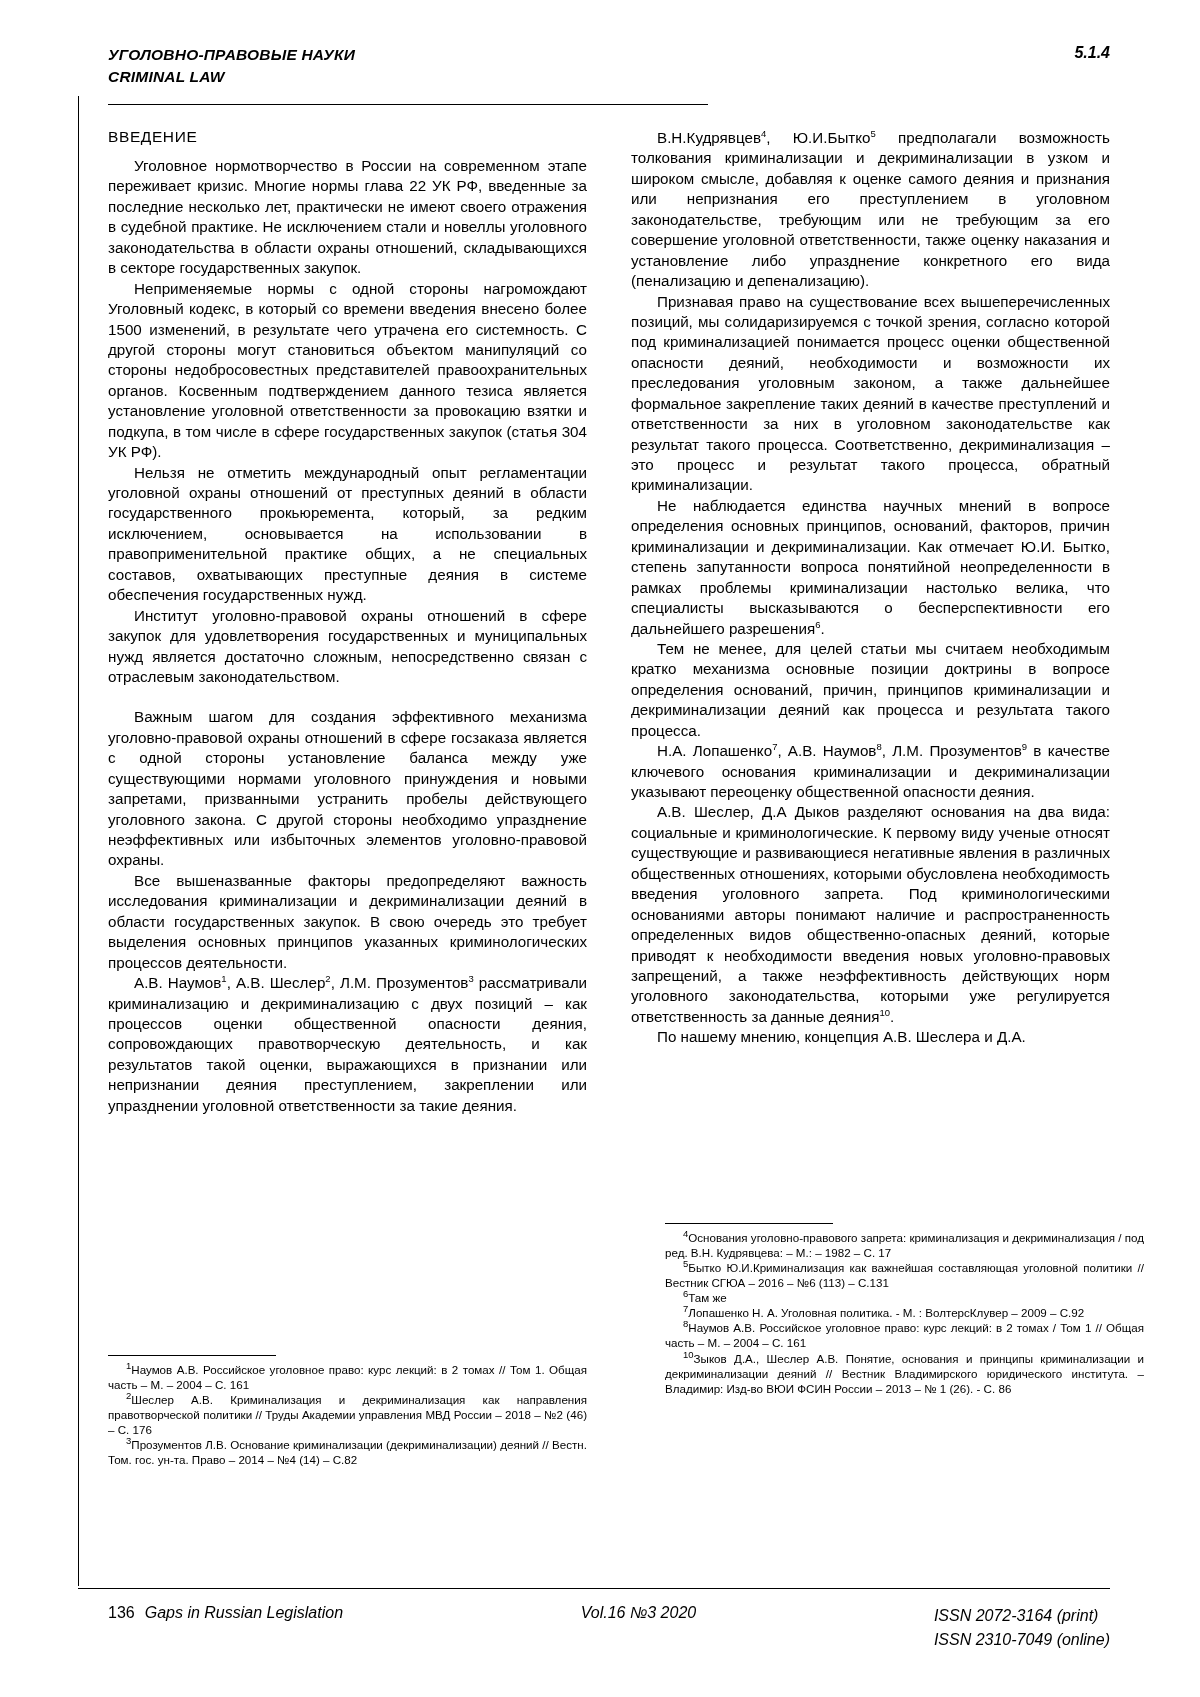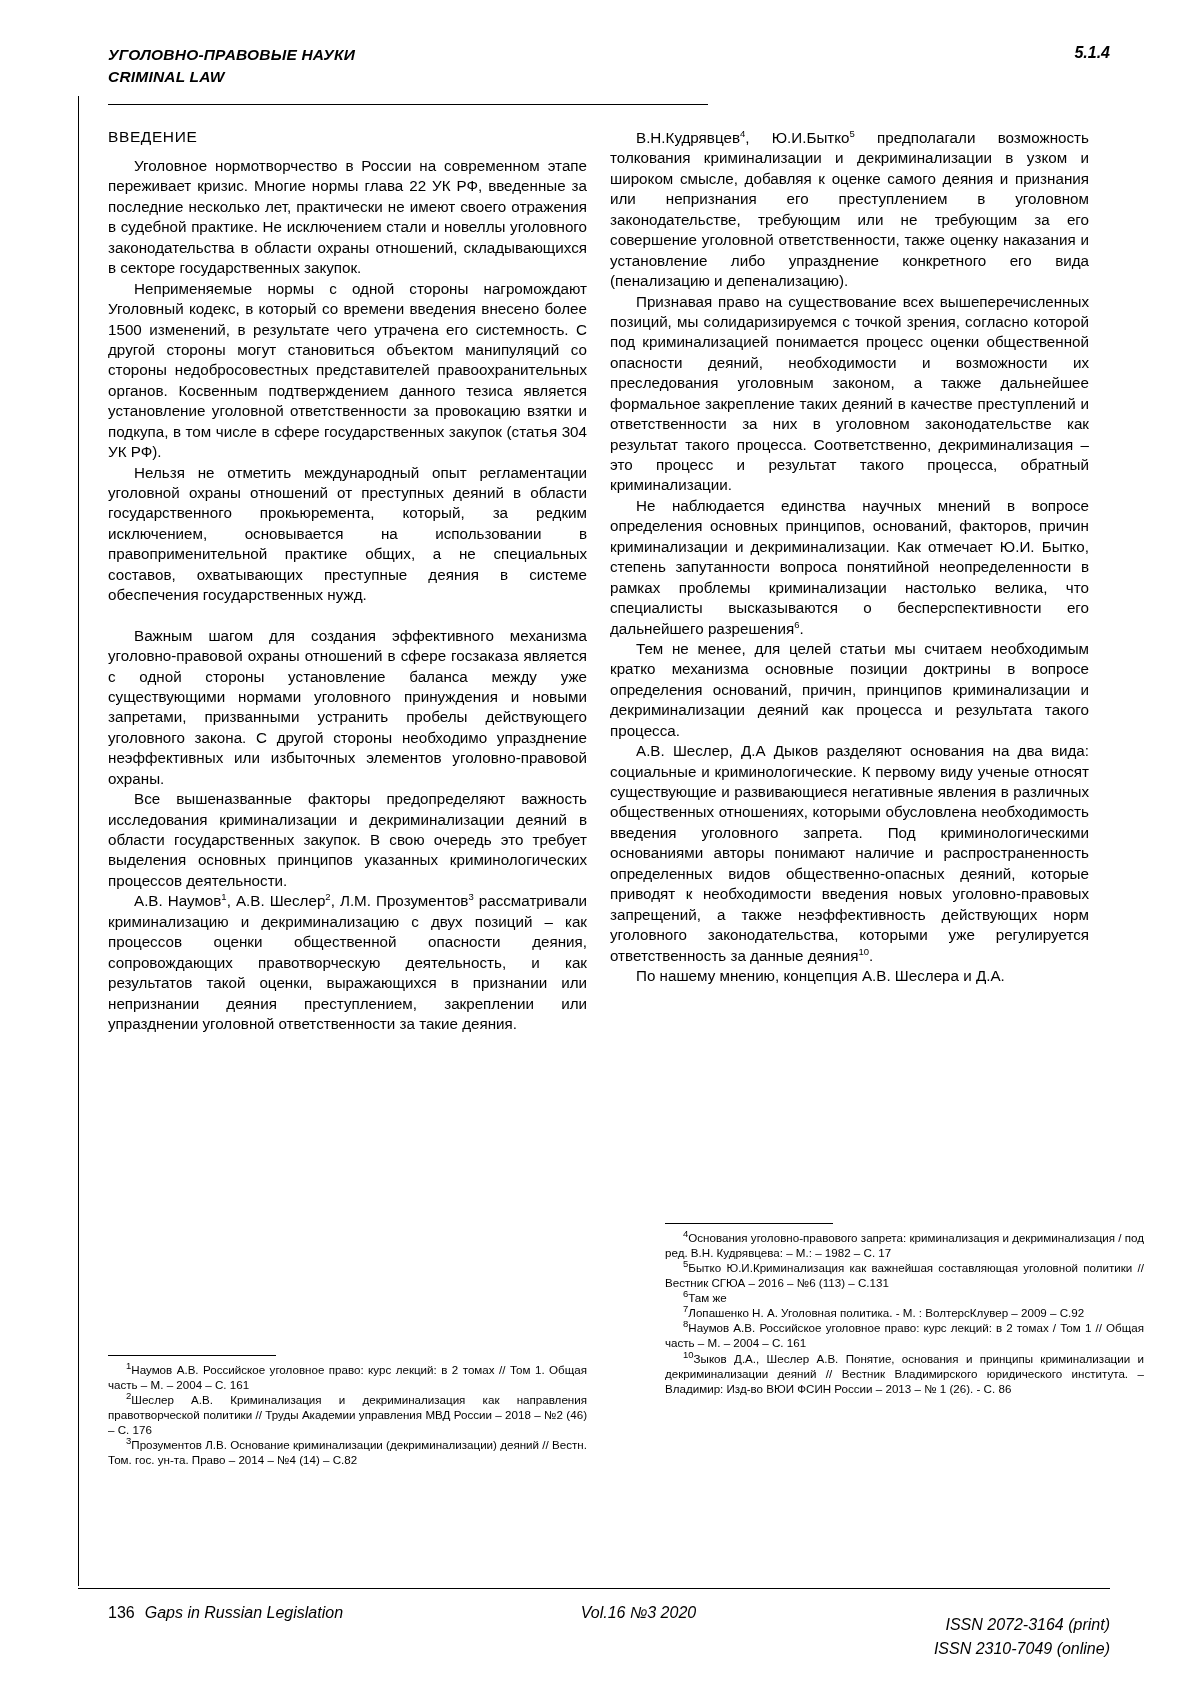--- a/index.html
+++ b/index.html
@@ -60,21 +60,21 @@
     height: 1490px;
     background: #000;
   }
   
   .columns {
     position: absolute;
     left: 108px;
     top: 128px;
     width: 1002px;
     display: flex;
-    gap: 23px;
+    gap: 44px;
   }
   .col {
     width: 479px;
   }
   .section-title {
     font-size: 15.5px;
     letter-spacing: 0.6px;
     margin: 0 0 10px 0;
   }
   p.body {
@@ -146,23 +146,22 @@
     white-space: nowrap;
   }
   .footer-left .pageno {
     font-style: normal;
     margin-right: 10px;
   }
   .footer-center {
     white-space: nowrap;
   }
   .footer-right {
-    text-align: right;
+    text-align: left;
     line-height: 1.5;
-    margin-top: 9px;
   }
 </style>
 </head>
 <body>
 
 <div class="page">
 
   <div class="header">
     <div>
       <div class="header-left">УГОЛОВНО-ПРАВОВЫЕ НАУКИ</div>
@@ -174,34 +173,36 @@
   <div class="vrule"></div>
 
   <div class="columns">
 
     <div class="col">
       <div class="section-title">ВВЕДЕНИЕ</div>
 
       <p class="body">Уголовное нормотворчество в России на современном этапе переживает кризис. Многие нормы глава 22 УК РФ, введенные за последние несколько лет, практически не имеют своего отражения в судебной практике. Не исключением стали и новеллы уголовного законодательства в области охраны отношений, складывающихся в секторе государственных закупок.</p>
       <p class="body">Неприменяемые нормы с одной стороны нагромождают Уголовный кодекс, в который со времени введения внесено более 1500 изменений, в результате чего утрачена его системность. С другой стороны могут становиться объектом манипуляций со стороны недобросовестных представителей правоохранительных органов. Косвенным подтверждением данного тезиса является установление уголовной ответственности за провокацию взятки и подкупа, в том числе в сфере государственных закупок (статья 304 УК РФ).</p>
       <p class="body">Нельзя не отметить международный опыт регламентации уголовной охраны отношений от преступных деяний в области государственного прокьюремента, который, за редким исключением, основывается на использовании в правоприменительной практике общих, а не специальных составов, охватывающих преступные деяния в системе обеспечения государственных нужд.</p>
+      <p class="body">Институт уголовно-правовой охраны отношений в сфере закупок для удовлетворения государственных и муниципальных нужд является достаточно сложным, непосредственно связан с отраслевым законодательством.</p>
       <p class="body gap">Важным шагом для создания эффективного механизма уголовно-правовой охраны отношений в сфере госзаказа является с одной стороны установление баланса между уже существующими нормами уголовного принуждения и новыми запретами, призванными устранить пробелы действующего уголовного закона. С другой стороны необходимо упразднение неэффективных или избыточных элементов уголовно-правовой охраны.</p>
       <p class="body">Все вышеназванные факторы предопределяют важность исследования криминализации и декриминализации деяний в области государственных закупок. В свою очередь это требует выделения основных принципов указанных криминологических процессов деятельности.</p>
       <p class="body"><span>А.В. Наумов</span><sup>1</sup><span>, А.В. Шеслер</span><sup>2</sup><span>, Л.М. Прозументов</span><sup>3</sup><span> рассматривали криминализацию и декриминализацию с двух позиций – как процессов оценки общественной опасности деяния, сопровождающих правотворческую деятельность, и как результатов такой оценки, выражающихся в признании или непризнании деяния преступлением, закреплении или упразднении уголовной ответственности за такие деяния.</span></p>
     </div>
 
     <div class="col">
       <p class="body"><span>В.Н.Кудрявцев</span><sup>4</sup><span>, Ю.И.Бытко</span><sup>5</sup><span> предполагали возможность толкования криминализации и декриминализации в узком и широком смысле, добавляя к оценке самого деяния и признания или непризнания его преступлением в уголовном законодательстве, требующим или не требующим за его совершение уголовной ответственности, также оценку наказания и установление либо упразднение конкретного его вида (пенализацию и депенализацию).</span></p>
 
       <p class="body">Признавая право на существование всех вышеперечисленных позиций, мы солидаризируемся с точкой зрения, согласно которой под криминализацией понимается процесс оценки общественной опасности деяний, необходимости и возможности их преследования уголовным законом, а также дальнейшее формальное закрепление таких деяний в качестве преступлений и ответственности за них в уголовном законодательстве как результат такого процесса. Соответственно, декриминализация – это процесс и результат такого процесса, обратный криминализации.</p>
 
       <p class="body"><span>Не наблюдается единства научных мнений в вопросе определения основных принципов, оснований, факторов, причин криминализации и декриминализации. Как отмечает Ю.И. Бытко, степень запутанности вопроса понятийной неопределенности в рамках проблемы криминализации настолько велика, что специалисты высказываются о бесперспективности его дальнейшего разрешения</span><sup>6</sup><span>.</span></p>
 
       <p class="body">Тем не менее, для целей статьи мы считаем необходимым кратко механизма основные позиции доктрины в вопросе определения оснований, причин, принципов криминализации и декриминализации деяний как процесса и результата такого процесса.</p>
 
+      <p class="body"><span>Н.А. Лопашенко</span><sup>7</sup><span>, А.В. Наумов</span><sup>8</sup><span>, Л.М. Прозументов</span><sup>9</sup><span> в качестве ключевого основания криминализации и декриминализации указывают переоценку общественной опасности деяния.</span></p>
 
       <p class="body"><span>А.В. Шеслер, Д.А Дыков разделяют основания на два вида: социальные и криминологические. К первому виду ученые относят существующие и развивающиеся негативные явления в различных общественных отношениях, которыми обусловлена необходимость введения уголовного запрета. Под криминологическими основаниями авторы понимают наличие и распространенность определенных видов общественно-опасных деяний, которые приводят к необходимости введения новых уголовно-правовых запрещений, а также неэффективность действующих норм уголовного законодательства, которыми уже регулируется ответственность за данные деяния</span><sup>10</sup><span>.</span></p>
 
       <p class="body">По нашему мнению, концепция А.В. Шеслера и Д.А.</p>
     </div>
   </div>
 
   <div class="fn-right-block">
     <div class="fn-rule"></div>
     <div class="footnotes">

